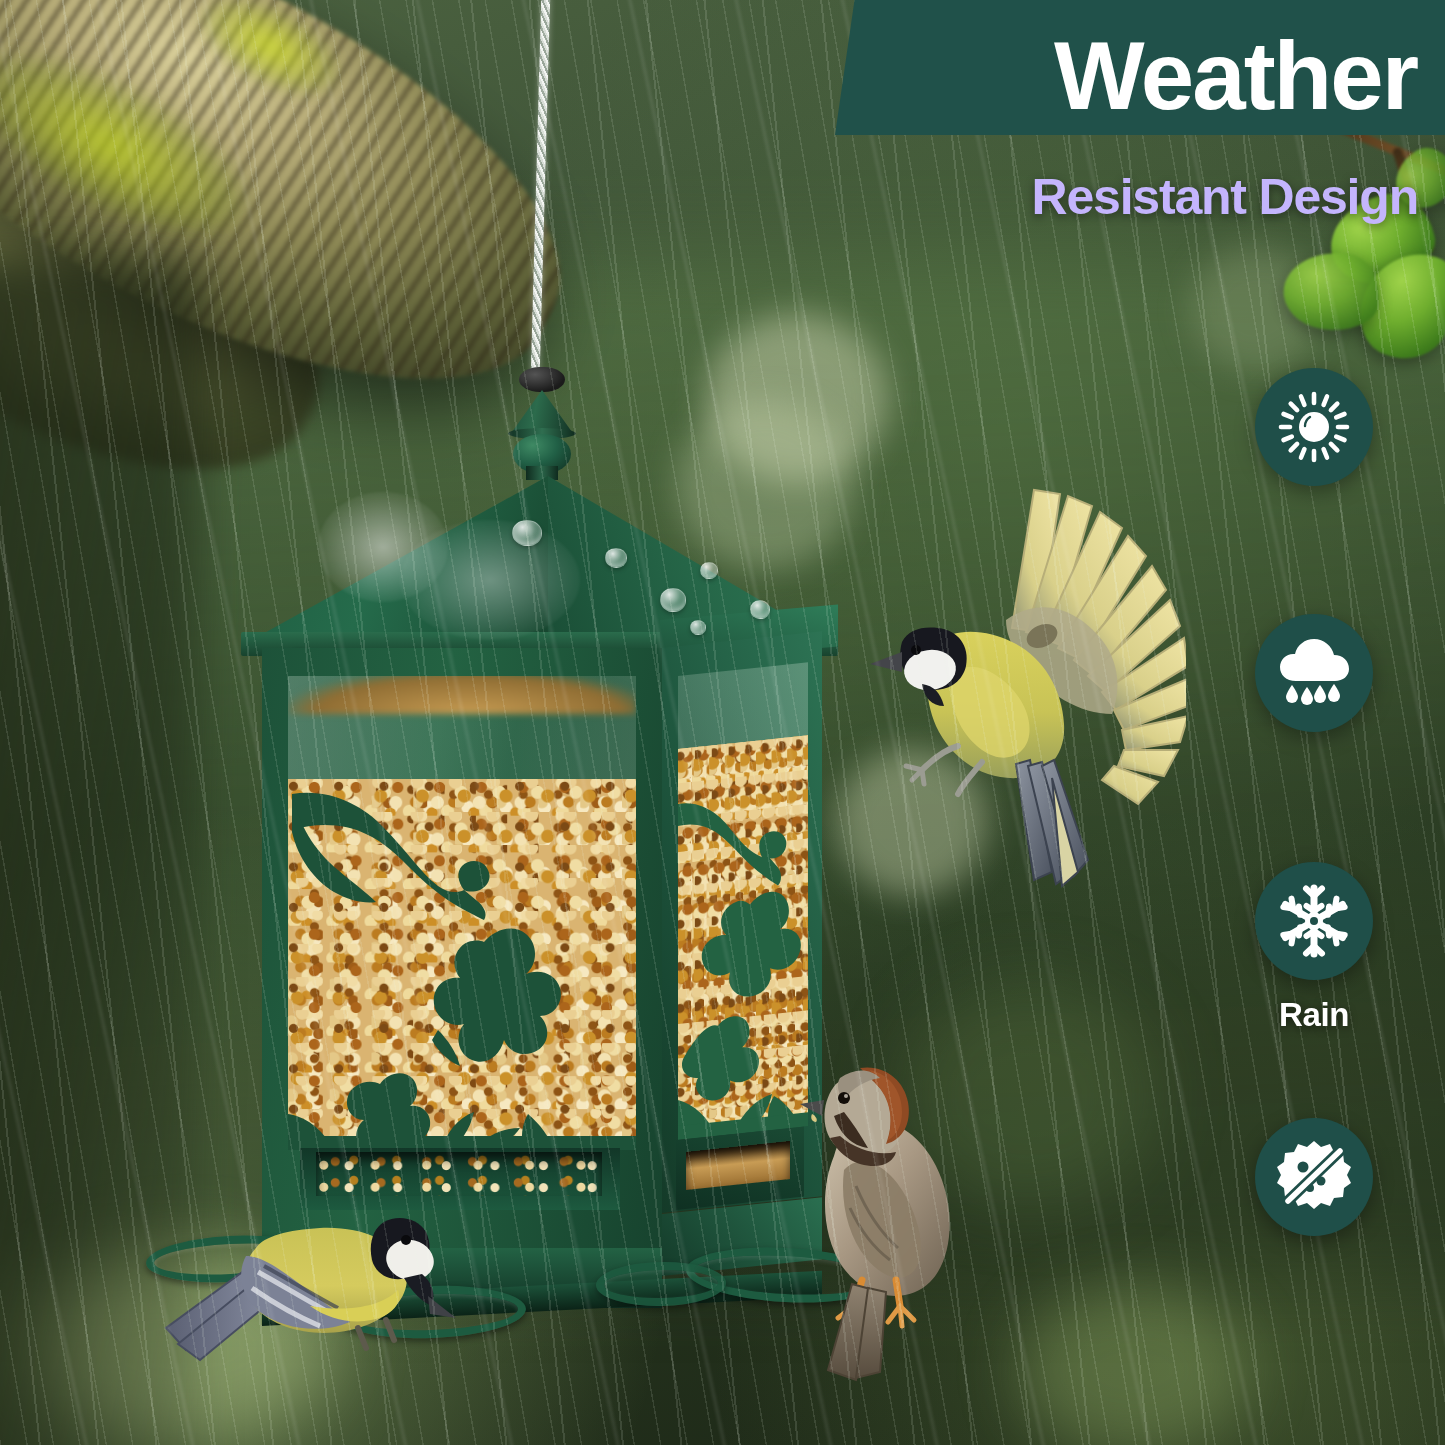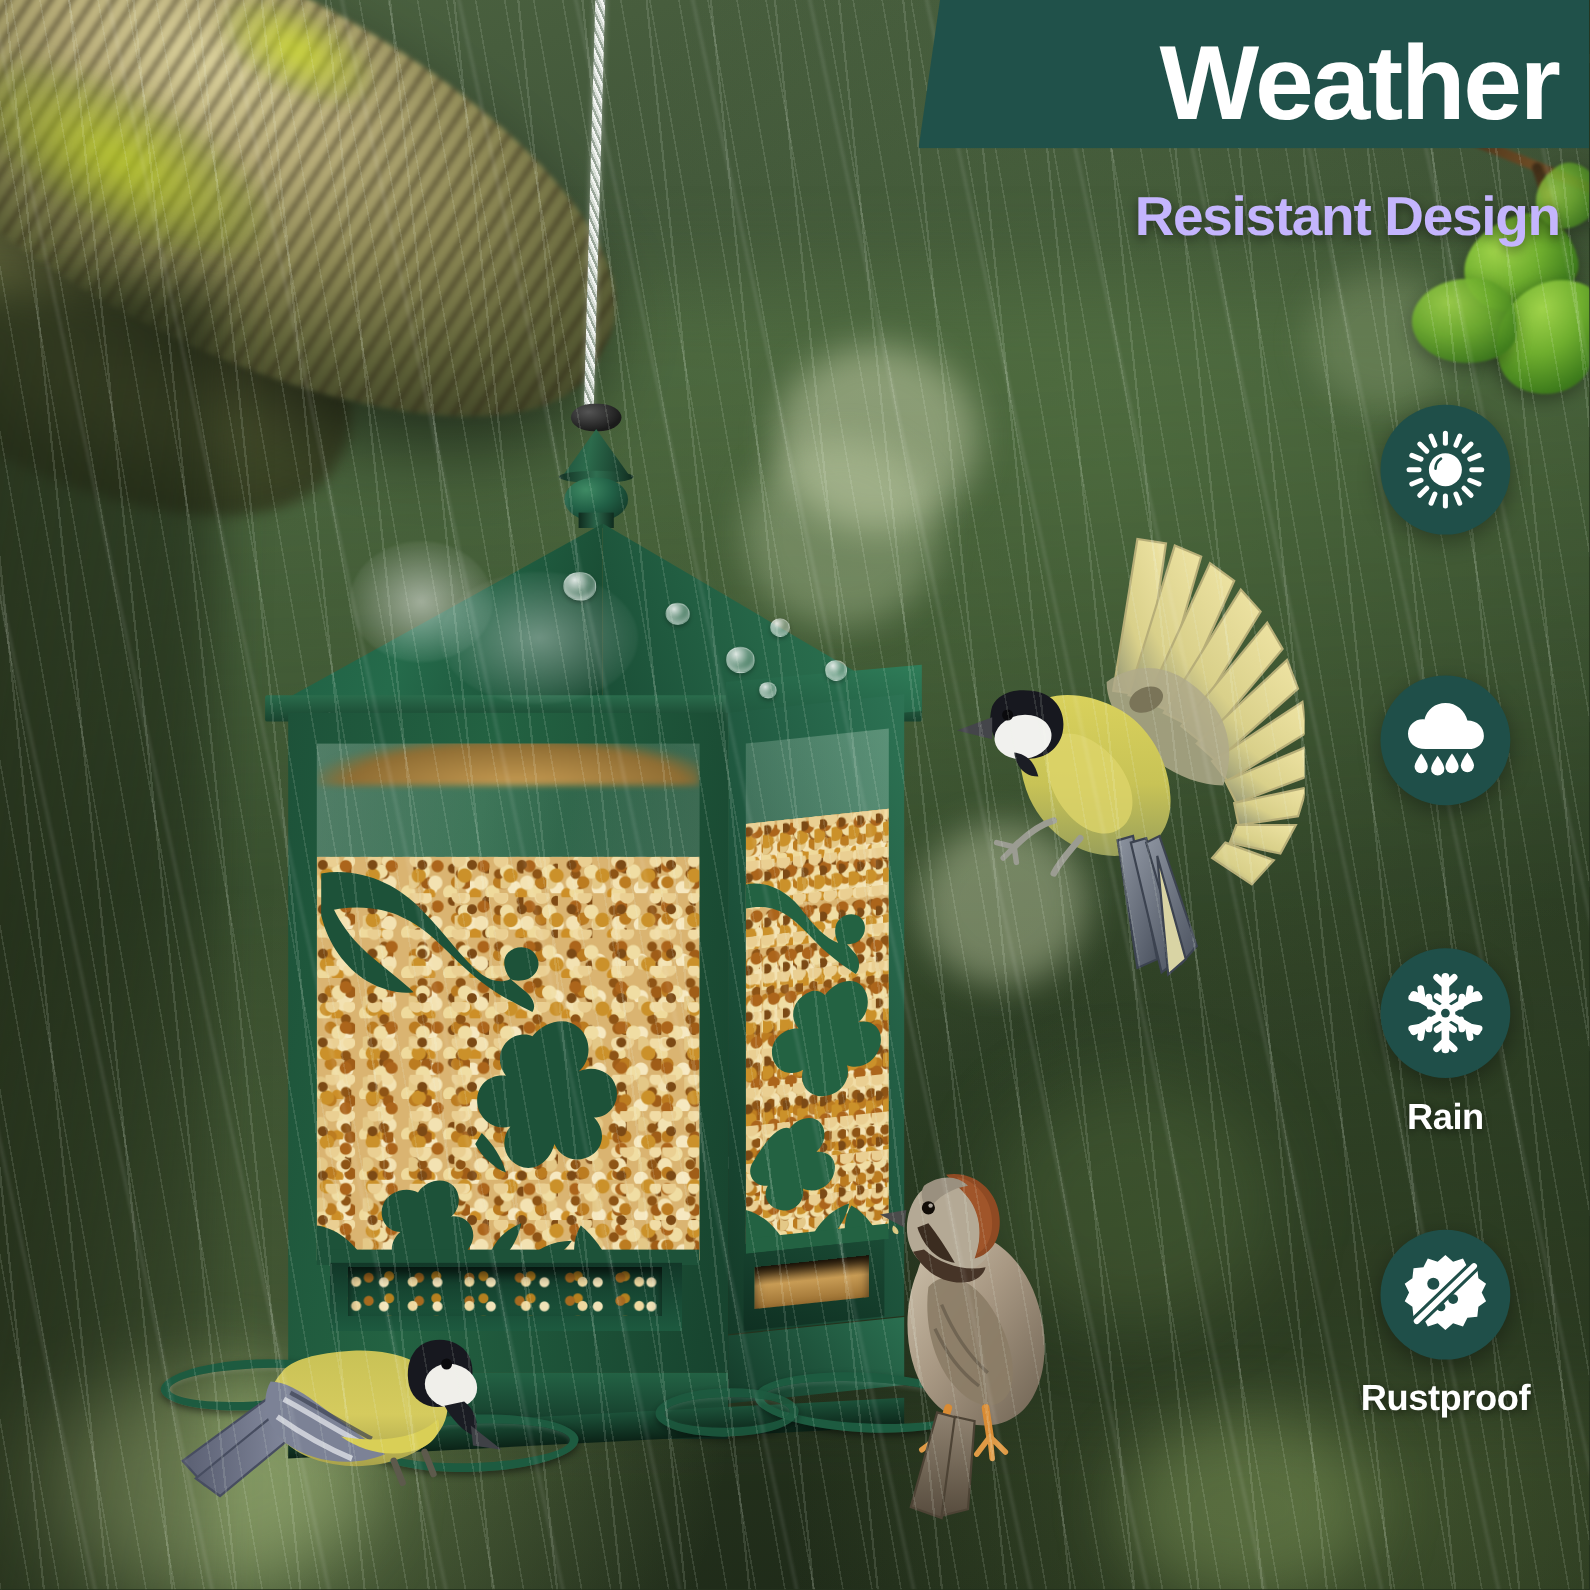--- a/index.html
+++ b/index.html
@@ -681,16 +681,15 @@
         <path fill="#ffffff" d="M38 2 L45 8 L54 5 L58 13 L67 14 L68 23 L75 28 L71 36 L75 44 L68 49
           L67 58 L58 59 L54 67 L45 64 L38 70 L31 64 L22 67 L18 59 L9 58 L8 49 L1 44 L5 36 L1 28 L8 23
           L9 14 L18 13 L22 5 L31 8 Z"></path>
         <circle cx="27" cy="28" r="5.5" fill="#1f4f49"></circle>
         <circle cx="45" cy="42" r="4.5" fill="#1f4f49"></circle>
         <circle cx="34" cy="49" r="4" fill="#1f4f49"></circle>
         <path d="M12 62 L64 12" stroke="#1f4f49" stroke-width="11" stroke-linecap="round"></path>
         <path d="M12 62 L64 12" stroke="#ffffff" stroke-width="5.5" stroke-linecap="round"></path>
       </svg>
     </div>
-    <div class="flabel">Rustproof</div>
   </div>
 
 </div>
 
 </body></html>

